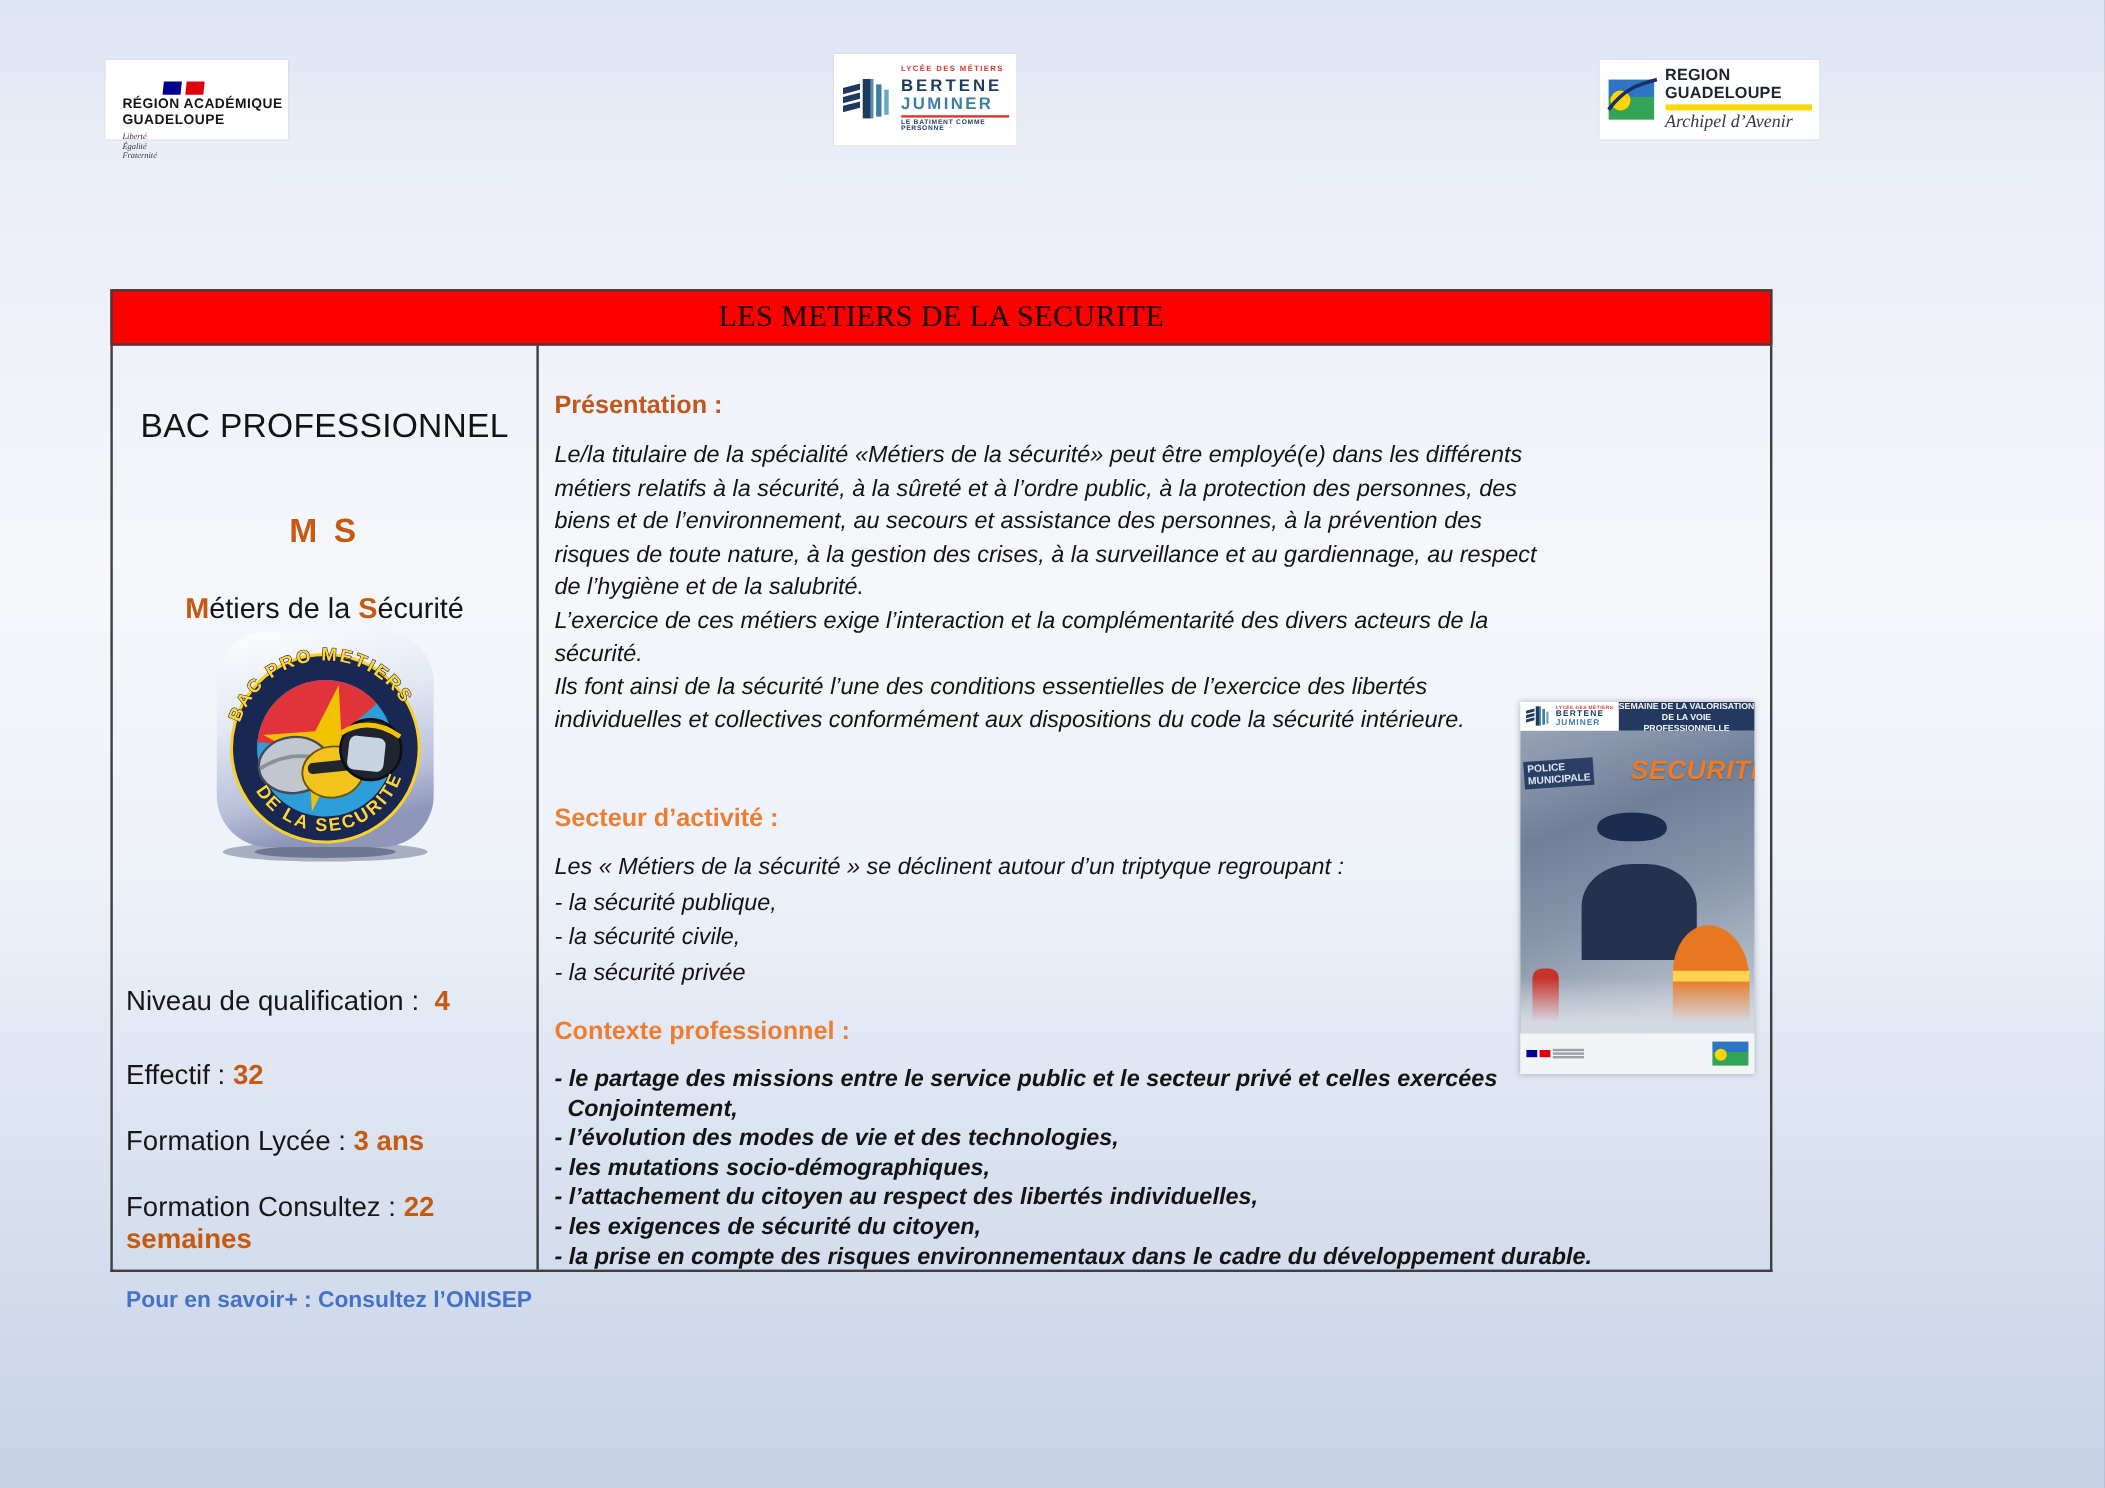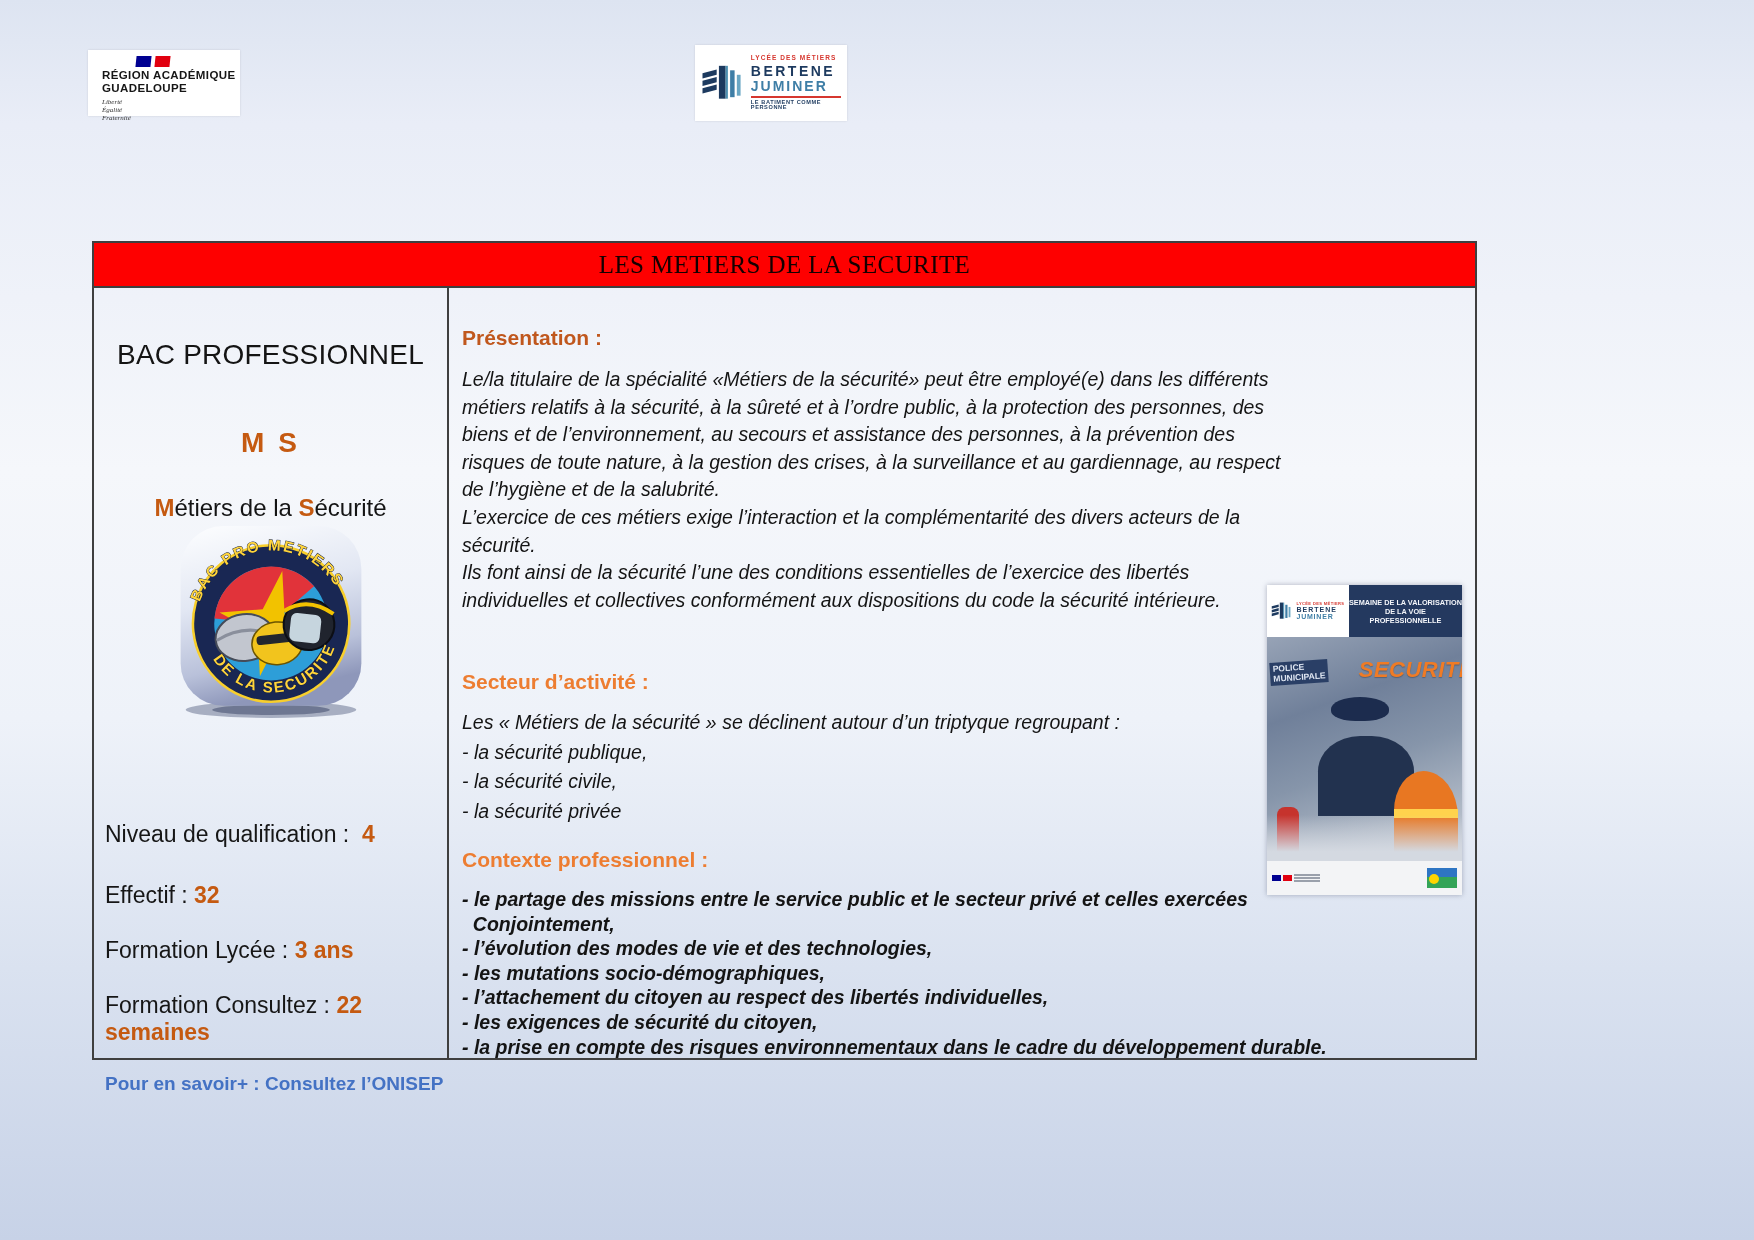--- a/index.html
+++ b/index.html
@@ -7,21 +7,21 @@
   .page{
     position:relative;width:1754px;height:1240px;overflow:hidden;
     background:linear-gradient(180deg,#dde4f1 0%,#e9edf7 10%,#f5f7fb 38%,#eef2f9 58%,#dae2f0 78%,#c7d2e7 100%);
     font-family:"Liberation Sans", sans-serif;color:#1a1a1a;
   }
   .abs{position:absolute;}
   .prewrap{white-space:pre-wrap;}
 
   
   .logo-box{position:absolute;background:#fff;box-shadow:0 0 2px rgba(0,0,0,.12);}
-  .logo-left{left:88px;top:50px;width:152px;height:66px;padding:4px 0 0 14px;box-sizing:border-box;}
+  .logo-left{left:88px;top:50px;width:152px;height:66px;padding:16px 0 0 14px;box-sizing:border-box;}
   .ll-flag{display:flex;gap:4px;margin:2px 0 2px 34px;}
   .ll-flag .b{width:15px;height:11px;background:#000091;transform:skewX(-6deg);}
   .ll-flag .r{width:15px;height:11px;background:#e1000f;transform:skewX(-6deg);}
   .ll-title{font-size:11.5px;font-weight:bold;letter-spacing:.4px;line-height:13px;color:#161616;}
   .ll-motto{font-family:"Liberation Serif",serif;font-style:italic;font-size:7px;line-height:8px;color:#333;margin-top:3px;white-space:pre-line;}
 
   .logo-center{left:695px;top:45px;width:152px;height:76px;display:flex;align-items:center;gap:5px;padding:4px 6px;box-sizing:border-box;}
   .lc-text{display:flex;flex-direction:column;line-height:1;}
   .lc-l1{font-size:6.5px;font-weight:bold;color:#d6372f;letter-spacing:1.1px;margin-bottom:2px;}
   .lc-l2{font-size:14px;font-weight:bold;color:#1d3a5f;letter-spacing:2.5px;}
@@ -60,21 +60,21 @@
   .h-pres{top:38px;color:#c0571d;}
   .sec-body{left:13px;font-style:italic;font-size:19.5px;color:#141414;width:1000px;}
   .p-pres{top:78px;line-height:27.6px;}
   .h-sect{top:382px;}
   .p-sect{top:420px;line-height:29.6px;}
   .h-ctx{top:560px;}
   .p-ctx{top:599px;line-height:24.6px;font-weight:bold;}
 
   
   .poster{left:818px;top:297px;width:195px;height:310px;display:flex;flex-direction:column;box-shadow:0 0 5px rgba(40,50,80,.35);background:#e8eaee;}
-  .poster-top{height:52px;display:flex;flex:0 0 auto;}
+  .poster-top{height:24px;display:flex;flex:0 0 auto;}
   .pt-left{width:42%;background:#fff;display:flex;align-items:center;justify-content:center;gap:3px;}
   .pt-mini-txt{display:flex;flex-direction:column;line-height:1;}
   .pt-mini-txt .a{font-size:4px;font-weight:bold;color:#d6372f;letter-spacing:.4px;}
   .pt-mini-txt .b{font-size:7px;font-weight:bold;color:#1d3a5f;letter-spacing:1px;}
   .pt-mini-txt .c{font-size:7px;font-weight:bold;color:#3e7ea6;letter-spacing:.8px;}
   .pt-right{flex:1;background:#24395f;color:#f4f6fa;font-size:7.3px;font-weight:bold;line-height:9px;display:flex;align-items:center;justify-content:center;text-align:center;white-space:pre-line;}
   .poster-photo{flex:1;position:relative;overflow:hidden;background:linear-gradient(160deg,#97a3b6 0%,#70809a 30%,#8695aa 55%,#aab4c2 78%,#c9cfd9 100%);}
   .pp-police{position:absolute;left:3px;top:24px;background:#2a3f66;color:#dfe6f2;font-size:8.5px;font-weight:bold;line-height:9.5px;padding:2px 3px;transform:rotate(-4deg);white-space:pre-line;}
   .pp-securite{position:absolute;right:-12px;top:20px;color:#ef7b25;font-size:22px;font-weight:900;font-style:italic;letter-spacing:.5px;text-shadow:0 1px 1px rgba(0,0,0,.25);}
   .pp-cap{position:absolute;left:33%;top:27%;width:58px;height:24px;background:#1c2c4e;border-radius:50% 50% 42% 42%;}
@@ -124,20 +124,33 @@
     </svg>
     <div class="lc-text">
       <span class="lc-l1">LYCÉE DES MÉTIERS</span>
       <span class="lc-l2">BERTENE</span>
       <span class="lc-l3">JUMINER</span>
       <span class="lc-rule"></span>
       <span class="lc-tag">LE BATIMENT COMME PERSONNE</span>
     </div>
   </div>
 
+  <div class="logo-box logo-right">
+    <svg width="54" height="48" viewBox="0 0 56 50">
+      <rect x="2" y="3" width="50" height="21" fill="#2e75c3"></rect>
+      <rect x="2" y="22" width="50" height="25" fill="#33a457"></rect>
+      <circle cx="15" cy="26" r="11" fill="#ffd500"></circle>
+      <path d="M2,36 C20,12 36,8 55,3" stroke="#1d2d6b" stroke-width="4" fill="none"></path>
+    </svg>
+    <div class="lr-text">
+      <span class="lr-title">REGION GUADELOUPE</span>
+      <span class="lr-bar"></span>
+      <span class="lr-sub">Archipel d’Avenir</span>
+    </div>
+  </div>
 
   <div class="abs banner">
     <span class="banner-title">LES METIERS DE LA SECURITE</span>
   </div>
 
   <div class="abs table-body">
 
     <div class="col-left">
       <div class="abs bac-heading">BAC PROFESSIONNEL</div>
       <div class="abs ms-acronym">M S</div>

